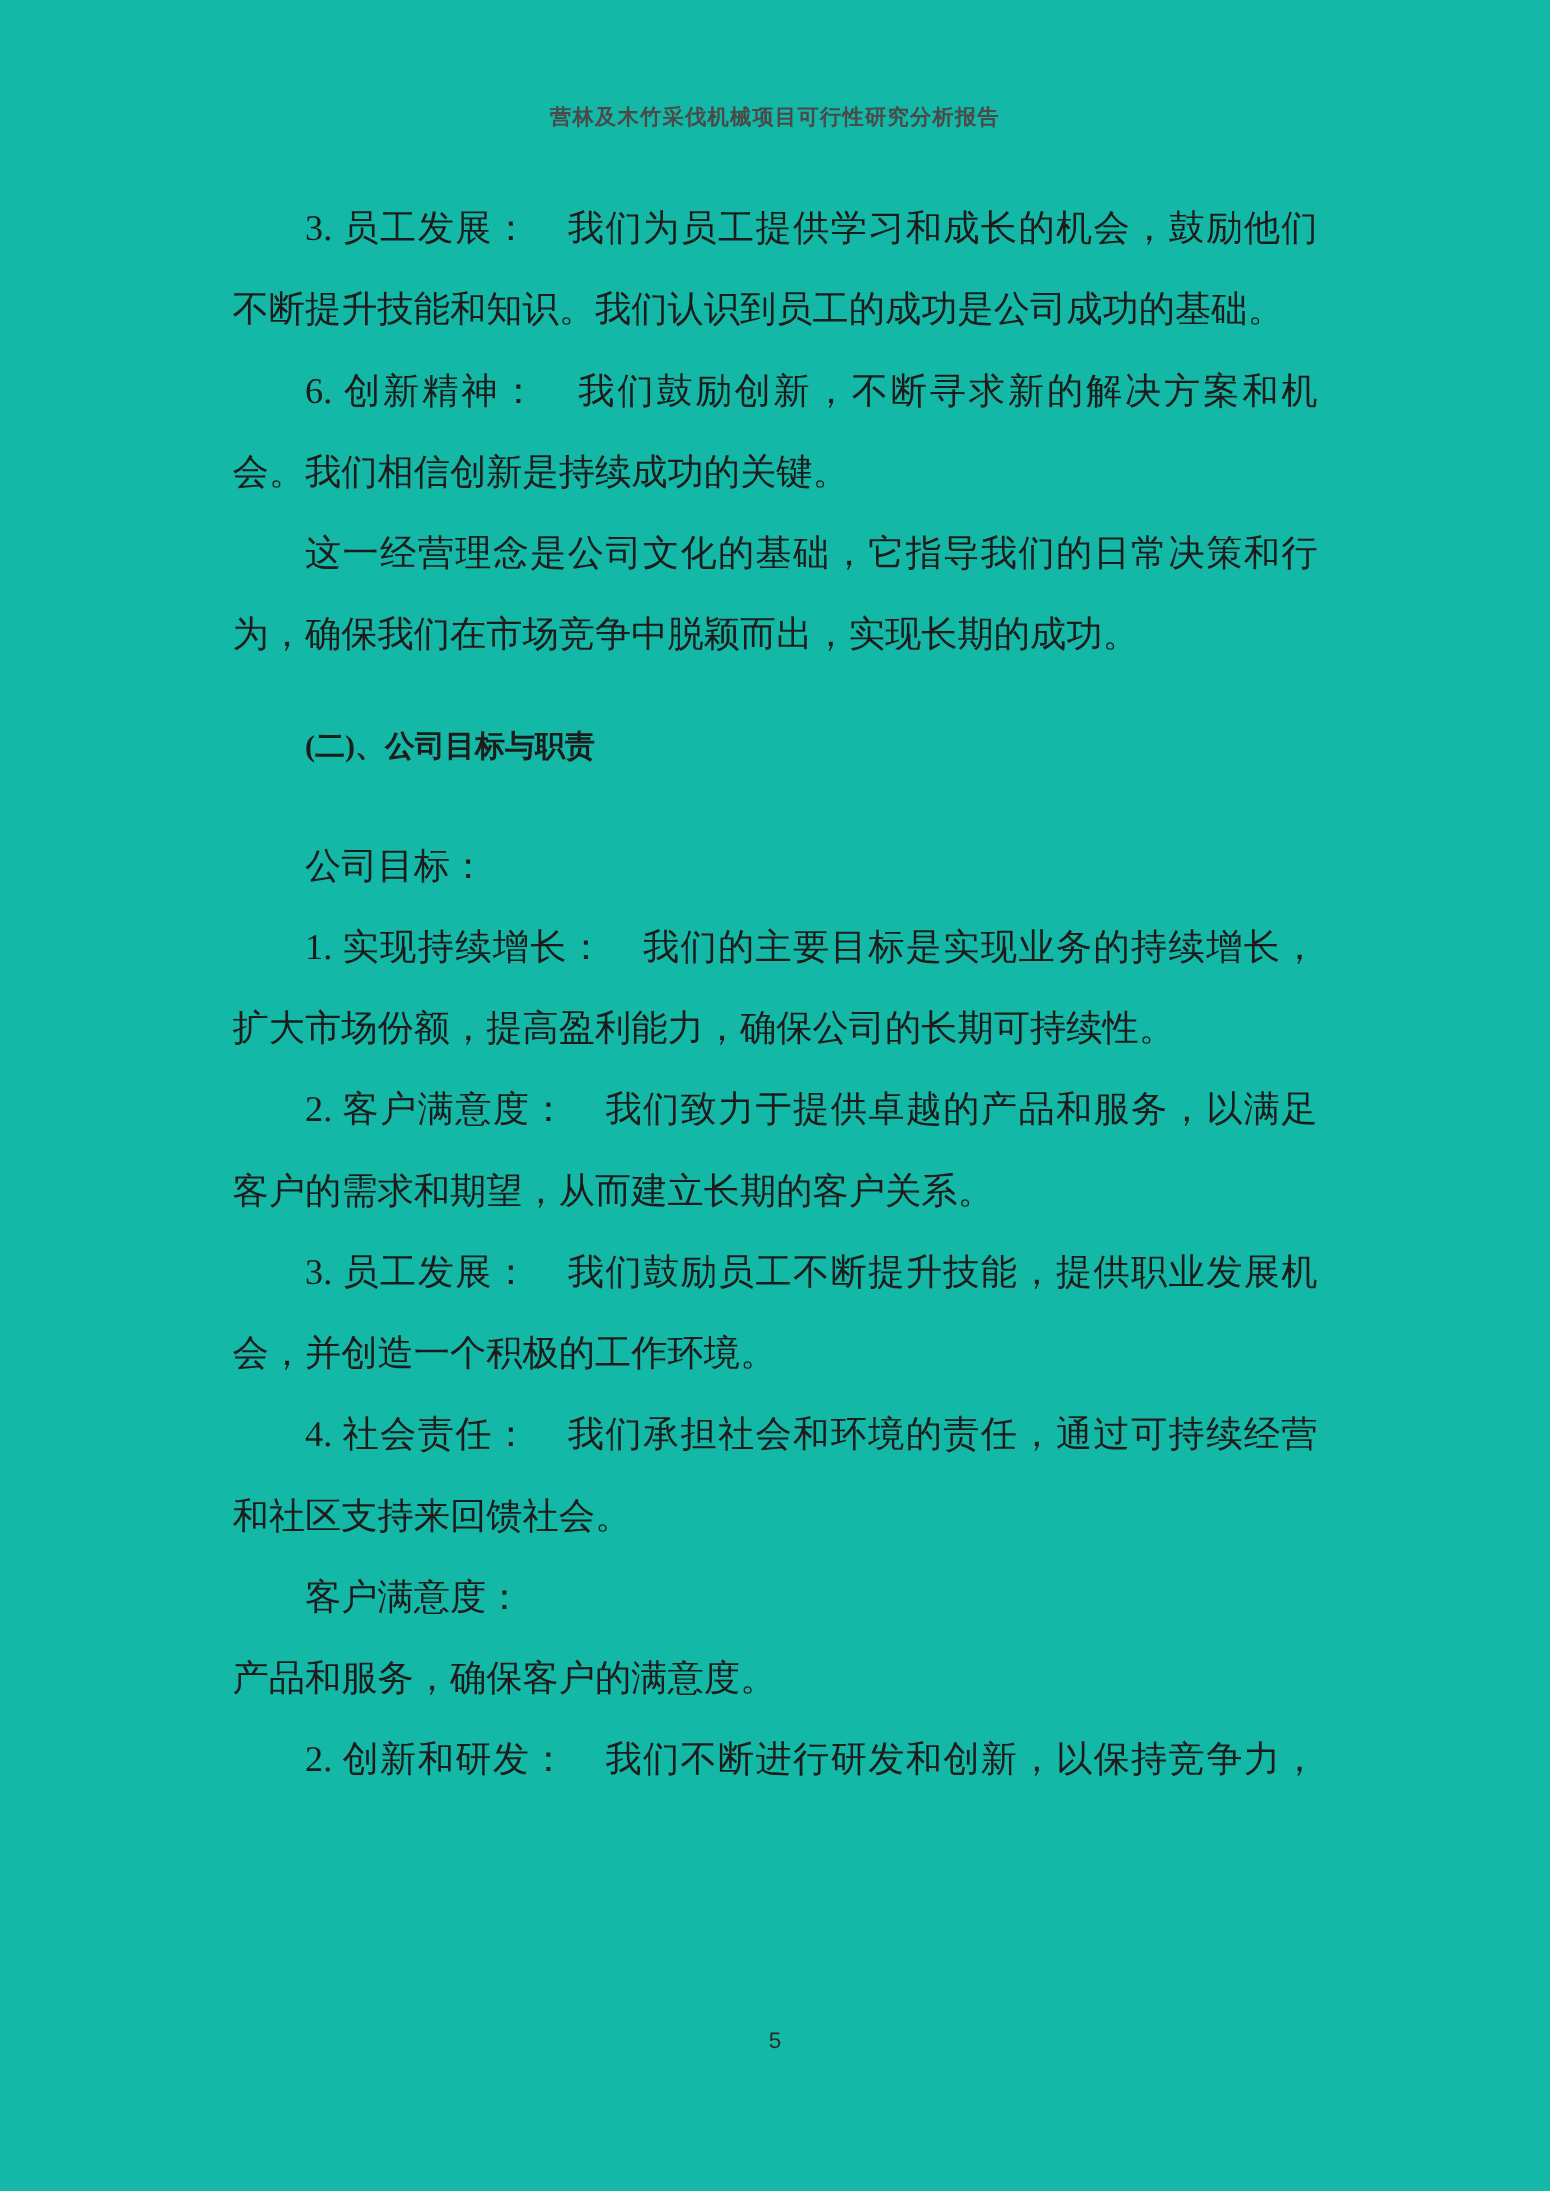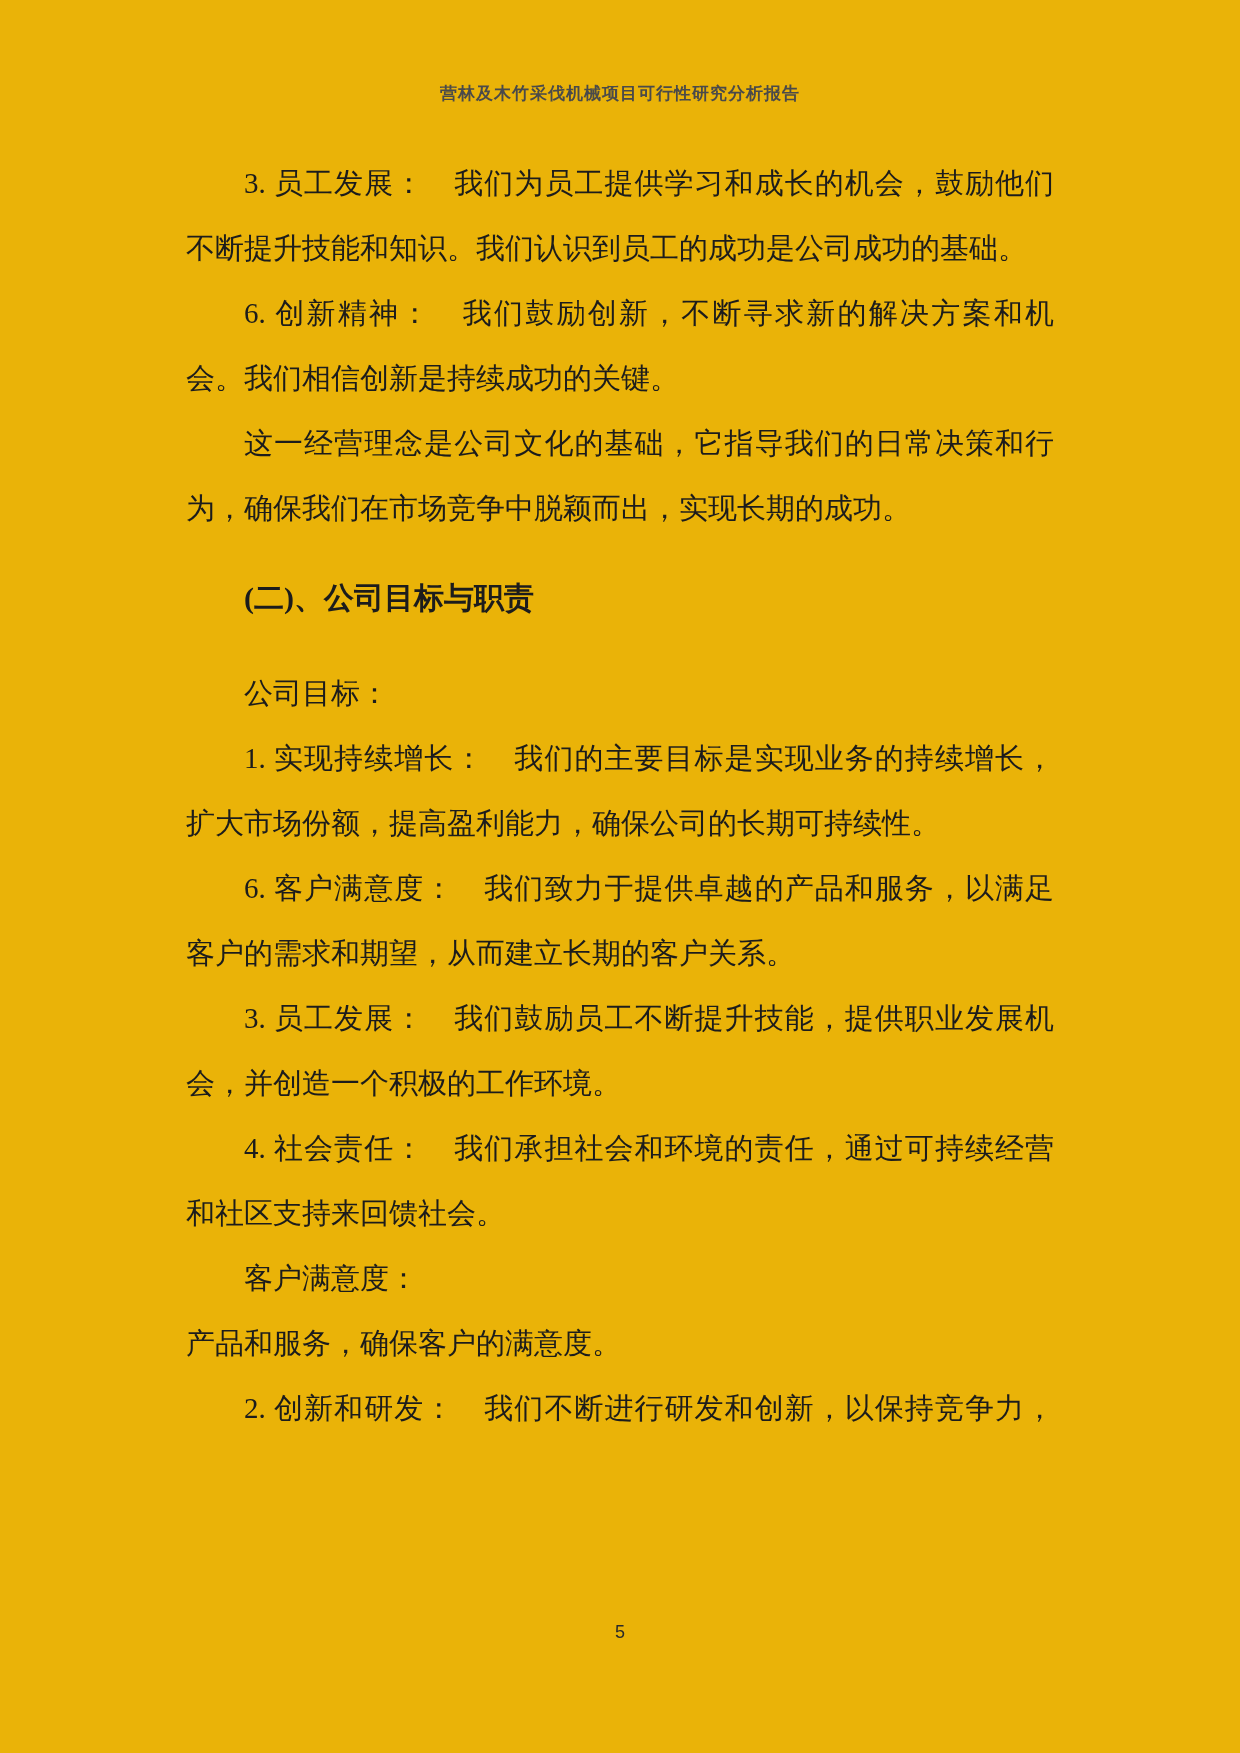--- a/index.html
+++ b/index.html
@@ -4,21 +4,21 @@
 <style>
   html, body {
     margin: 0;
     padding: 0;
     background: #ffffff;
   }
   .page {
     position: relative;
     width: 1240px;
     height: 1753px;
-    background: #eab308;
+    background: #14b8a6;
     overflow: hidden;
     font-family: "Liberation Serif", "DejaVu Serif", serif;
   }
   .doc-header {
     position: absolute;
     top: 82px;
     left: 0;
     width: 100%;
     text-align: center;
     font-size: 17px;
@@ -42,21 +42,21 @@
   .line.justify {
     white-space: normal;
     text-align: justify;
     text-align-last: justify;
   }
   .line.indent {
     text-indent: 58px;
   }
   .line.heading {
     font-weight: bold;
-    font-size: 30px;
+    font-size: 24px;
     line-height: 70px;
     height: 70px;
     margin: 22px 0 28px 0;
   }
   .doc-footer {
     position: absolute;
     top: 1622px;
     left: 0;
     width: 100%;
     text-align: center;
@@ -75,21 +75,21 @@
       <div class="line justify indent">3. 员工发展：　我们为员工提供学习和成长的机会，鼓励他们</div>
       <div class="line">不断提升技能和知识。我们认识到员工的成功是公司成功的基础。</div>
       <div class="line justify indent">6. 创新精神：　我们鼓励创新，不断寻求新的解决方案和机</div>
       <div class="line">会。我们相信创新是持续成功的关键。</div>
       <div class="line justify indent">这一经营理念是公司文化的基础，它指导我们的日常决策和行</div>
       <div class="line">为，确保我们在市场竞争中脱颖而出，实现长期的成功。</div>
       <div class="line heading indent">(二)、公司目标与职责</div>
       <div class="line indent">公司目标：</div>
       <div class="line justify indent">1. 实现持续增长：　我们的主要目标是实现业务的持续增长，</div>
       <div class="line">扩大市场份额，提高盈利能力，确保公司的长期可持续性。</div>
-      <div class="line justify indent">6. 客户满意度：　我们致力于提供卓越的产品和服务，以满足</div>
+      <div class="line justify indent">2. 客户满意度：　我们致力于提供卓越的产品和服务，以满足</div>
       <div class="line">客户的需求和期望，从而建立长期的客户关系。</div>
       <div class="line justify indent">3. 员工发展：　我们鼓励员工不断提升技能，提供职业发展机</div>
       <div class="line">会，并创造一个积极的工作环境。</div>
       <div class="line justify indent">4. 社会责任：　我们承担社会和环境的责任，通过可持续经营</div>
       <div class="line">和社区支持来回馈社会。</div>
       <div class="line indent">客户满意度：</div>
       <div class="line">产品和服务，确保客户的满意度。</div>
       <div class="line justify indent">2. 创新和研发：　我们不断进行研发和创新，以保持竞争力，</div>
     </div>
 

